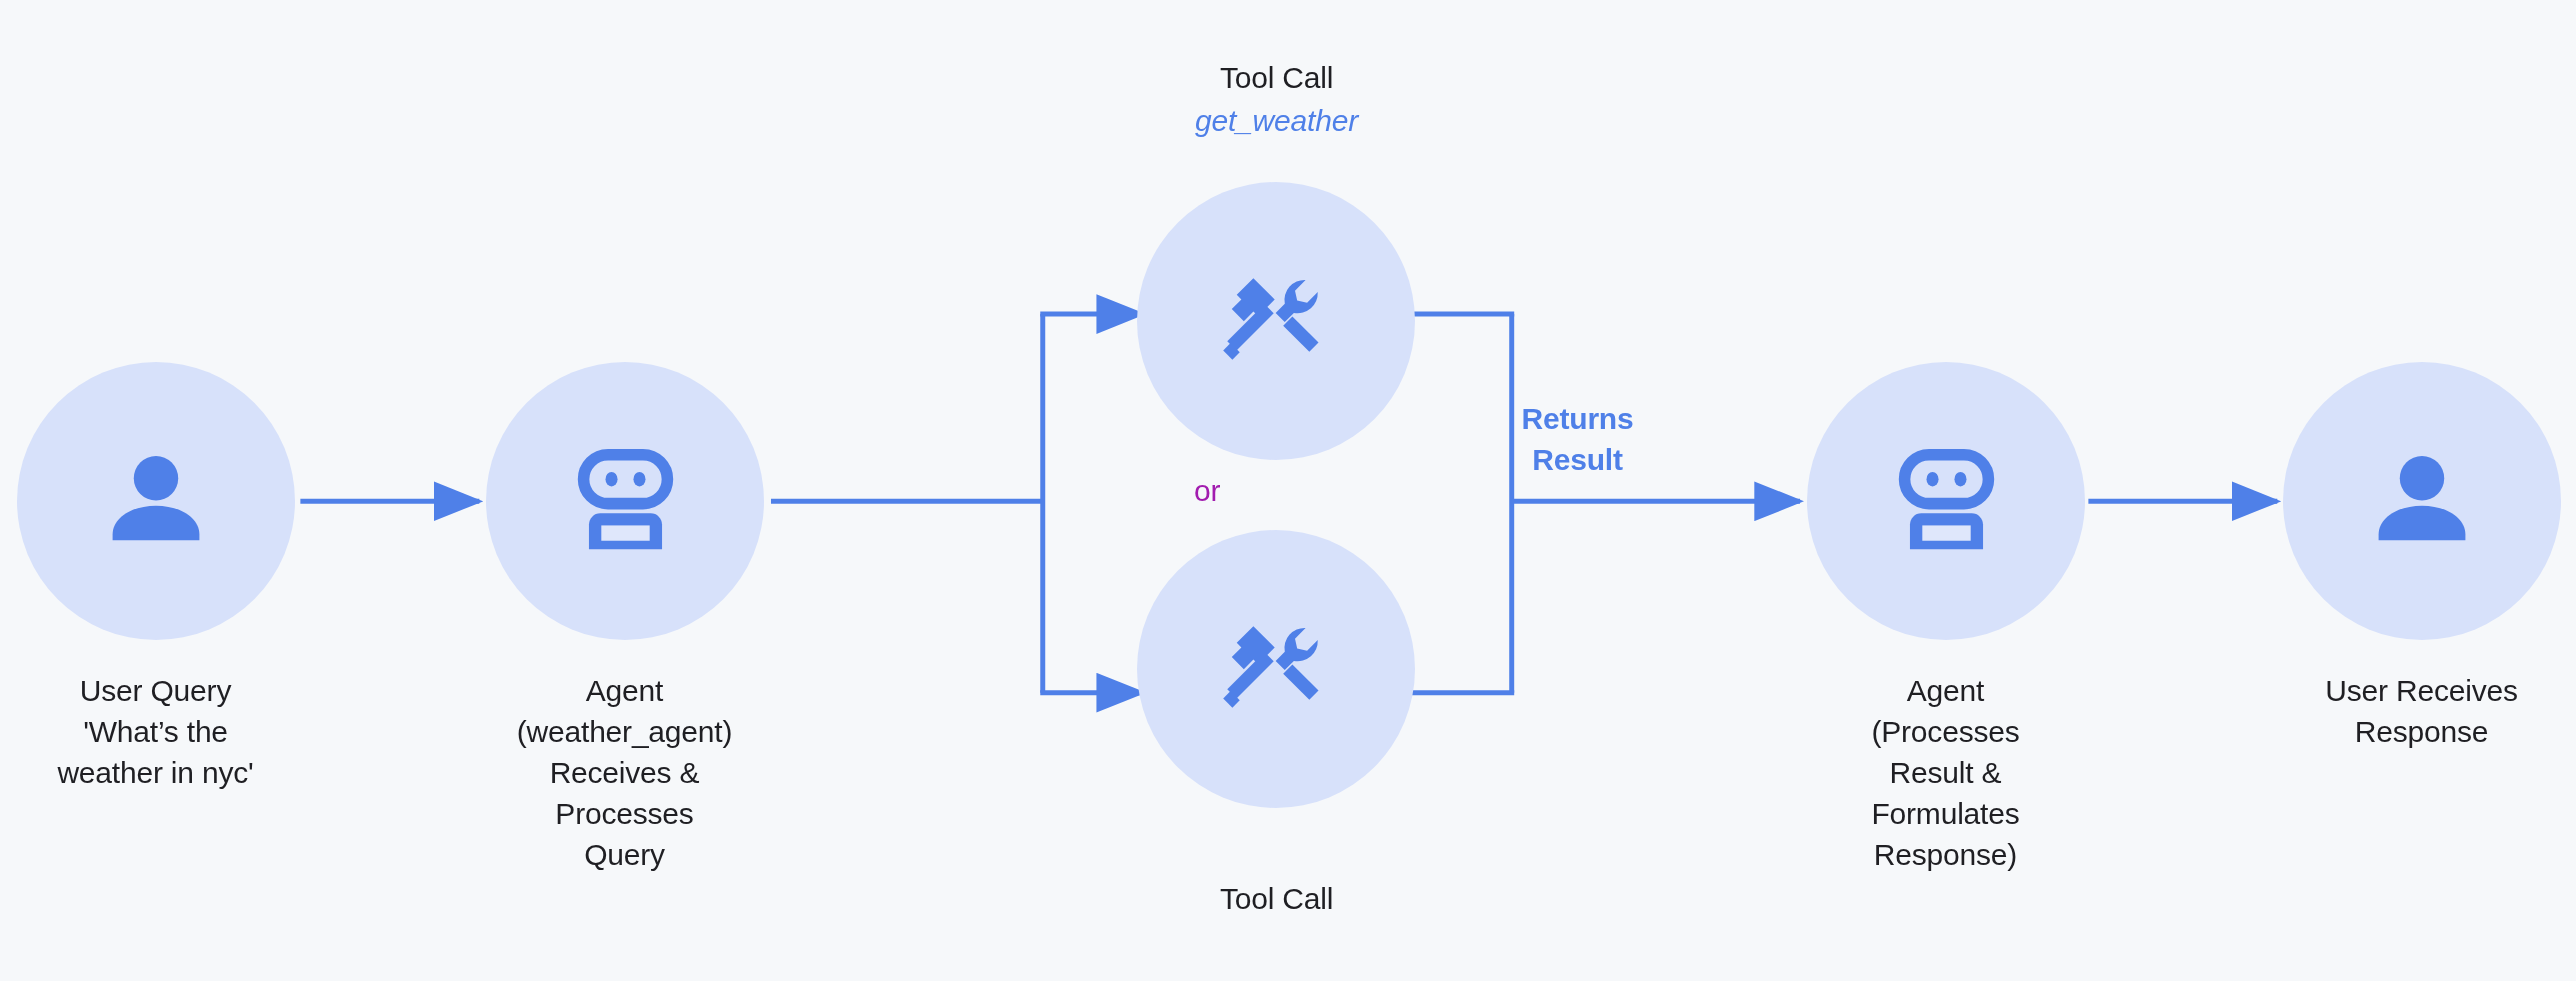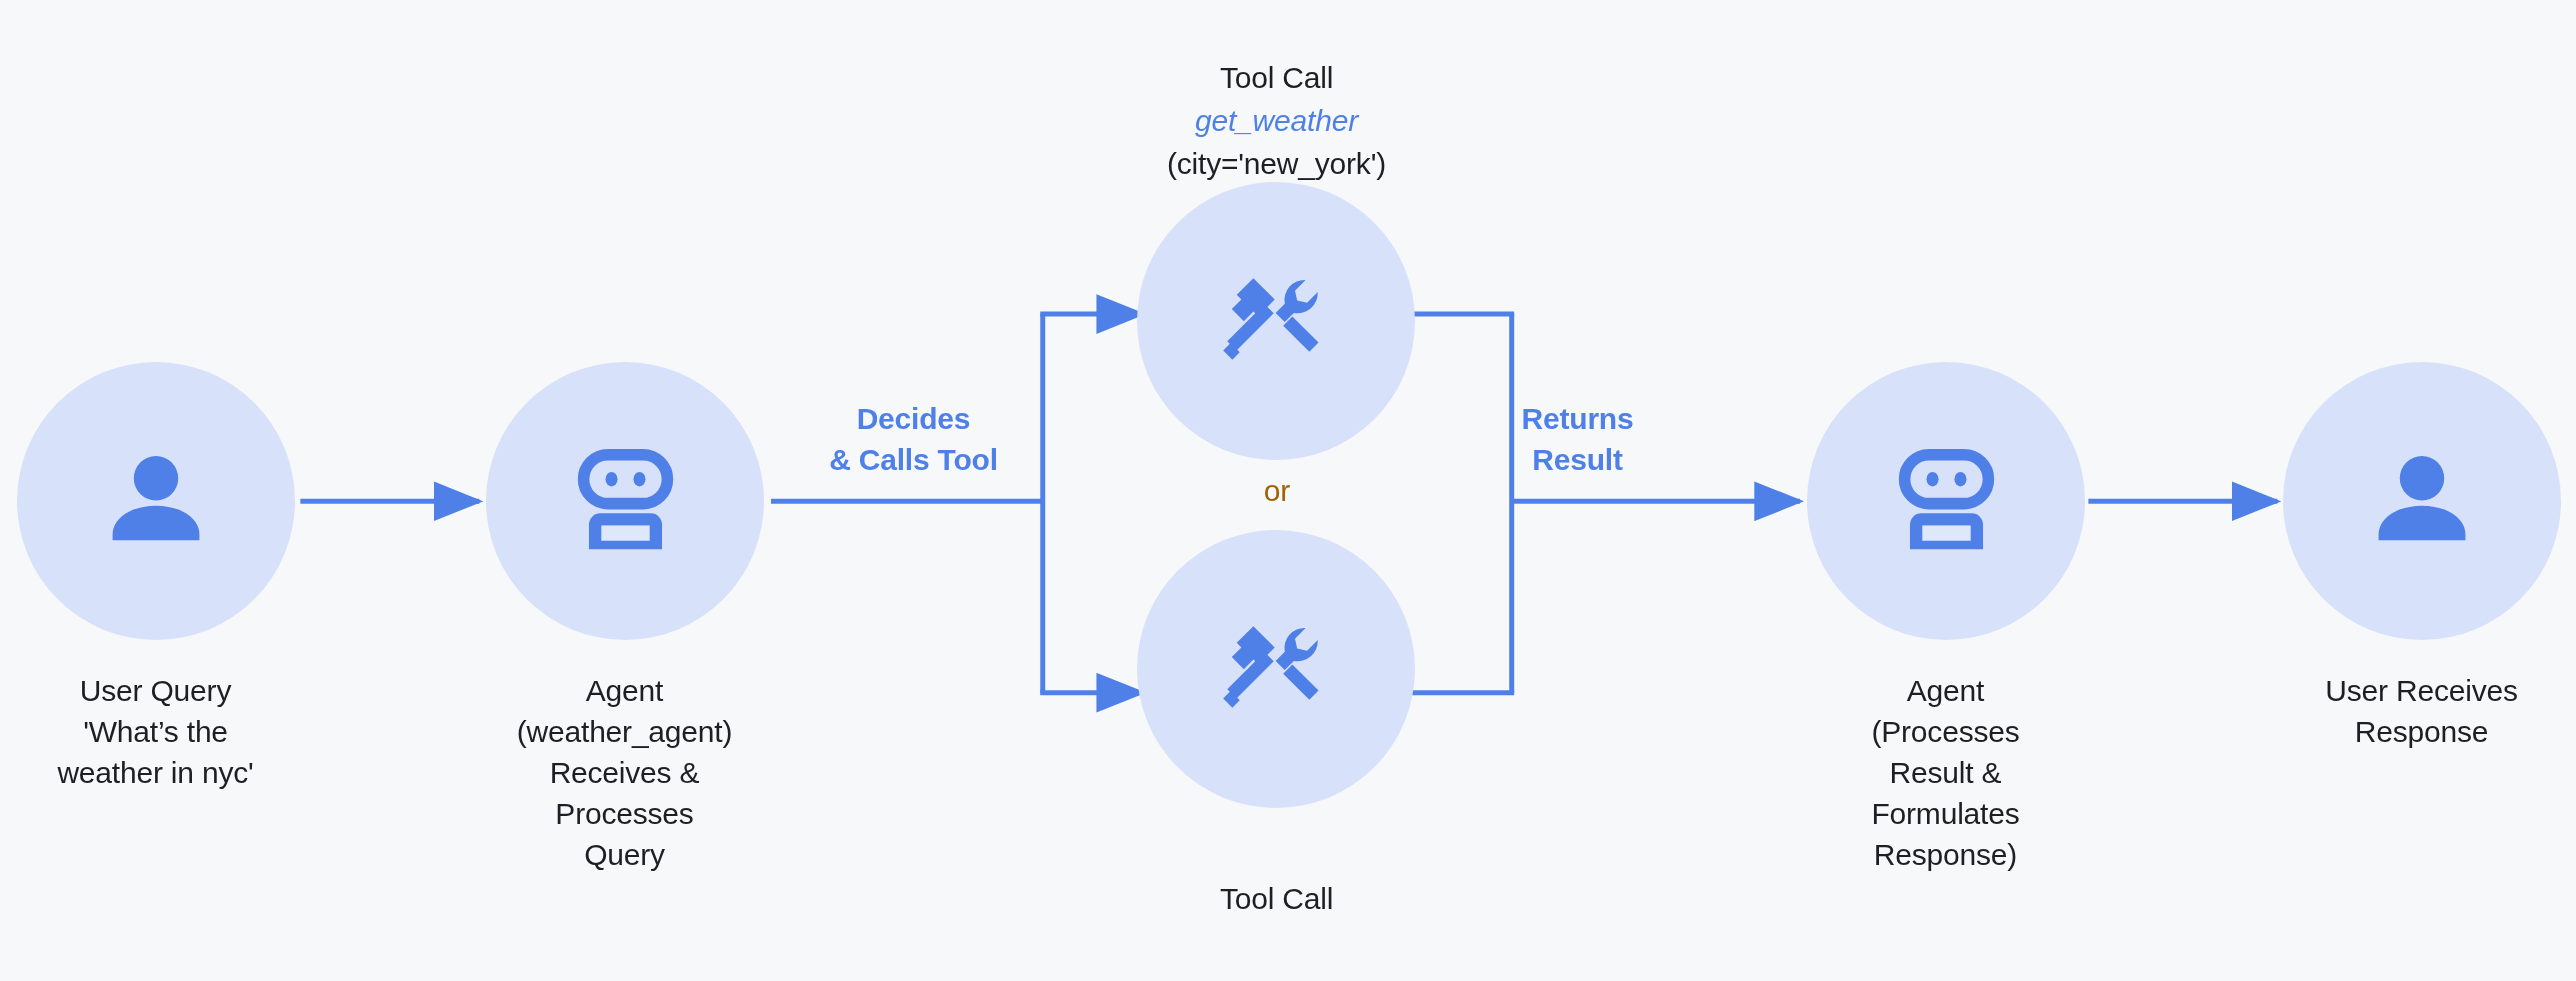--- a/index.html
+++ b/index.html
@@ -63,22 +63,21 @@
     text-align: center;
     color: #4f80e8;
     font-size: 30px;
     line-height: 41px;
     font-weight: bold;
     letter-spacing: -0.2px;
     white-space: pre-line;
   }
   .or-label {
     position: absolute;
-    text-align: center;
-    color: #a16207;
+    color: #a21caf;
     font-size: 30px;
     line-height: 33px;
     letter-spacing: -0.2px;
   }
   #wires {
     position: absolute;
     left: 0;
     top: 0;
     width: 2576px;
     height: 981px;
@@ -148,21 +147,20 @@
 (weather_agent)
 Receives &amp;
 Processes
 Query</div>
   </div>
 
   <div class="node">
     <div class="caption-top" style="left:1086px; top:8.3px; width:381px;">
       <div>Tool Call</div>
       <div class="mono-accent">get_weather</div>
-      <div>(city='new_york')</div>
     </div>
     <div class="bubble" style="left:1137px; top:182px; width:278px; height:278px;">
       <span>
         <svg width="124" height="124" viewBox="0 0 24 24" aria-hidden="true">
           <g fill="#4f80e8">
 
             <path d="M17.72 4.05a3.9 3.9 0 0 0-4.02 4.62l-1.77 1.77 1.76 1.76 1.77-1.77a3.9 3.9 0 0 0 4.62-4.02l-2.06 2.06-1.92-.42-.42-1.92z"></path>
             <path d="M13.39 12.9l1.78-1.78 5.06 5.06-1.78 1.78z"></path>
 
             <path d="M7.62 3.72L4.4 6.94l.9.9-1.86 1.86 2.33 2.33 1.86-1.86.9.9 3.22-3.22z"></path>
@@ -218,22 +216,20 @@
         <svg width="124" height="124" viewBox="0 0 24 24" aria-hidden="true">
           <circle cx="12" cy="7.6" r="4.3" fill="#4f80e8"></circle>
           <path d="M3.6 19.6v-1.1c0-3.3 3.8-5.6 8.4-5.6s8.4 2.3 8.4 5.6v1.1z" fill="#4f80e8"></path>
         </svg>
       </span>
     </div>
     <div class="caption" style="left:2241px; top:670px; width:361px;">User Receives
 Response</div>
   </div>
 
-  <div class="edge-label" style="left:789px; top:398px; width:249px;">Decides
-&amp; Calls Tool</div>
 
   <div class="or-label" style="left:1194px; top:474px; width:166px;">or</div>
 
   <div class="edge-label" style="left:1453px; top:398px; width:249px;">Returns
 Result</div>
 
 </div>
 
 
 </body></html>

